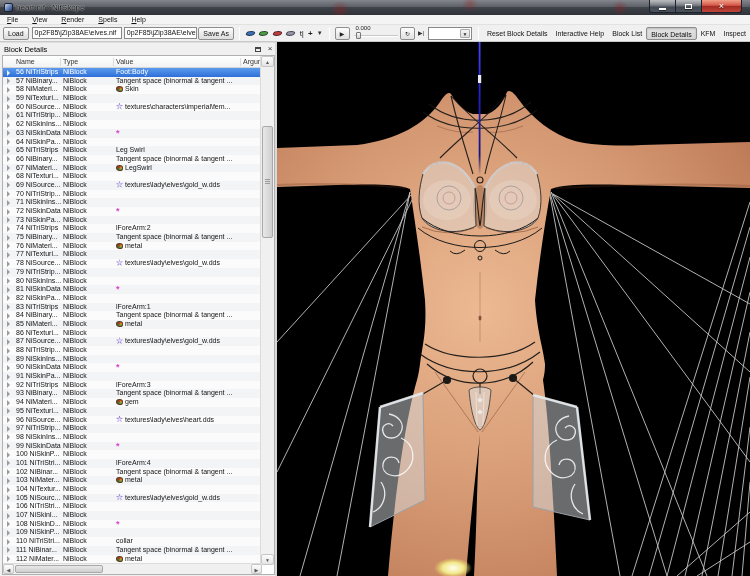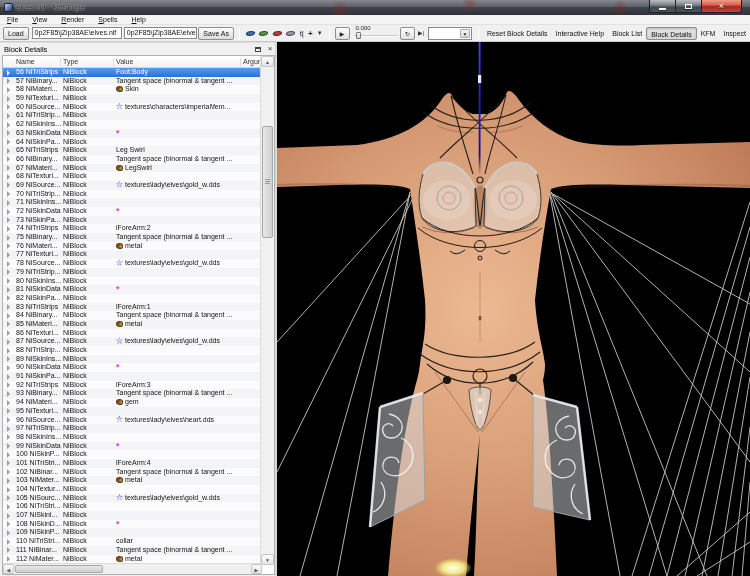--- a/index.html
+++ b/index.html
@@ -117,21 +117,21 @@
   #viewport { position:absolute; left:277px; top:42px; width:473px; height:534px; background:#000; }
   #viewport svg { display:block; }
 </style>
 </head>
 <body>
 
 <div id="window">
 
   <div id="titlebar">
     <span id="app-icon"></span>
-    <span id="window-title">elves.nif - NifSkope</span>
+    <span id="window-title">heart.nif - NifSkope</span>
     <div id="winbtns">
       <div class="wbtn min">
           <span class="glyph-min"></span>
         </div>
       <div class="wbtn max">
           <span class="glyph-max"></span>
         </div>
       <div class="wbtn close">
           <span class="glyph-close">×</span>
         </div>

